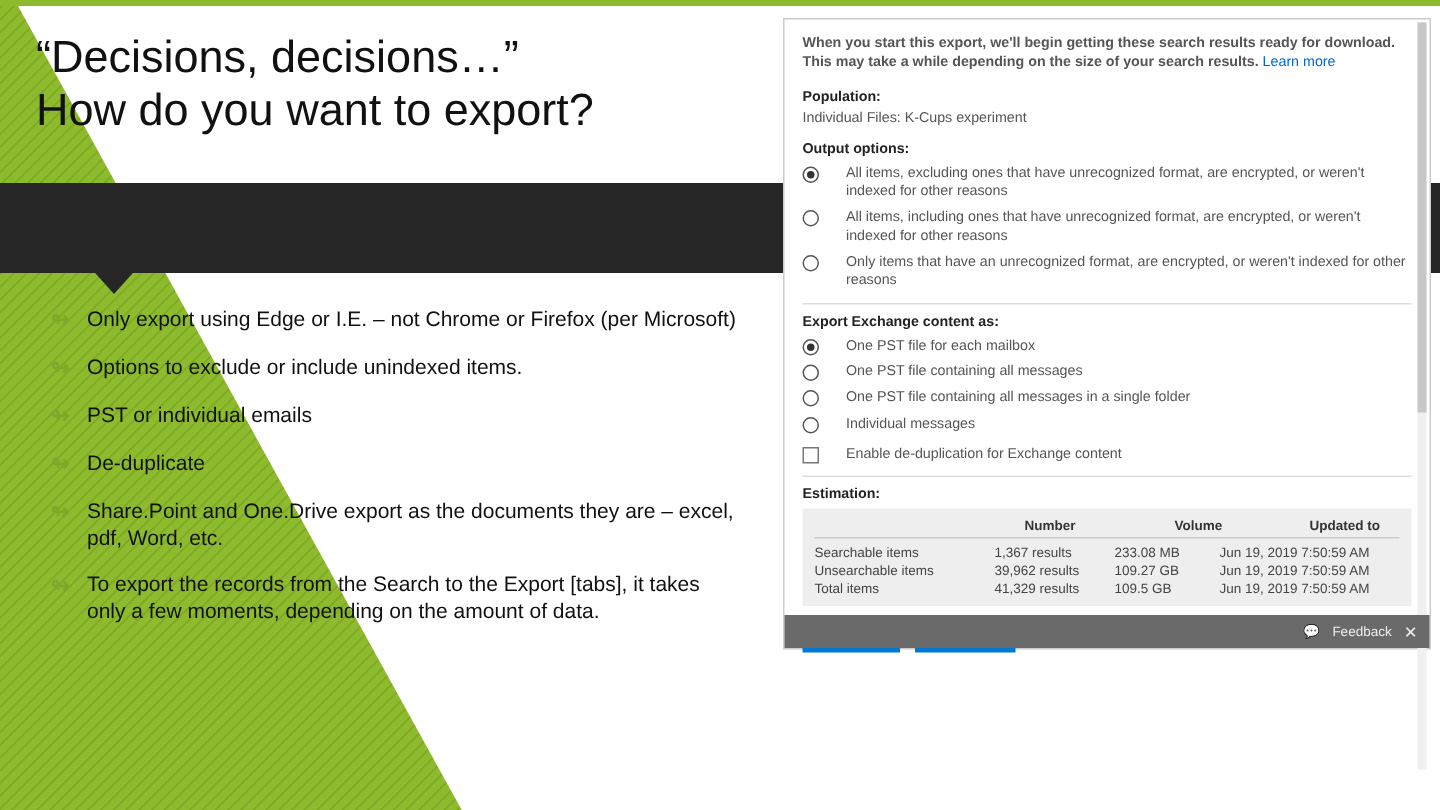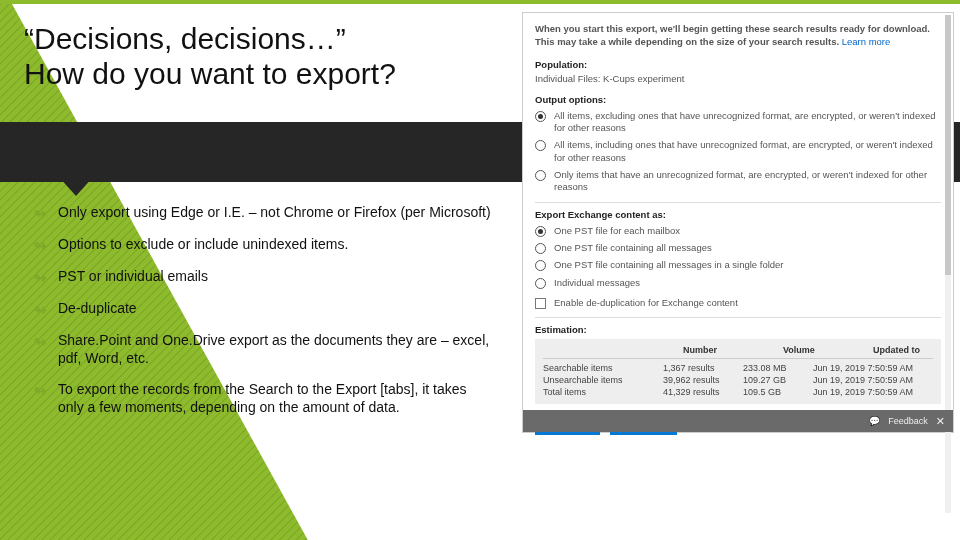--- a/index.html
+++ b/index.html
@@ -37,21 +37,21 @@
   .panel {
     position: absolute; right: 6px; top: 8px; width: 432px; height: 421px;
     background: #fff; border: 1px solid #ccc; font-family: "Segoe UI", Arial, sans-serif;
     font-size: 9.5px; color: #333;
   }
   .panel-inner { padding: 10px 12px 0 12px; }
   .intro { color: #555; line-height: 1.35; }
   .intro a { color: #0066cc; text-decoration: none; }
   .lbl { font-weight: 600; color: #222; margin-top: 10px; margin-bottom: 3px; display:block; }
   .popval { color: #555; margin-bottom: 2px; display:block; }
-  .opt { display: flex; align-items: flex-start; gap: 8px; margin: 5px 0; color: #555; line-height: 1.3; }
+  .opt { display: flex; align-items: flex-start; gap: 18px; margin: 5px 0; color: #555; line-height: 1.3; }
   .radio {
     width: 11px; height: 11px; border: 1px solid #555; border-radius: 50%; flex: 0 0 11px; margin-top: 1px;
     display: inline-flex; align-items: center; justify-content: center; background:#fff;
   }
   .radio.sel::after { content:""; width:5px; height:5px; background:#333; border-radius:50%; }
   .check {
     width: 11px; height: 11px; border: 1px solid #777; flex: 0 0 11px; margin-top: 1px; background:#fff;
   }
   .section-sep { border-top: 1px solid #ddd; margin: 8px 0 6px 0; }
   .est-box { background: #eee; padding: 6px 8px; margin-top: 4px; }

